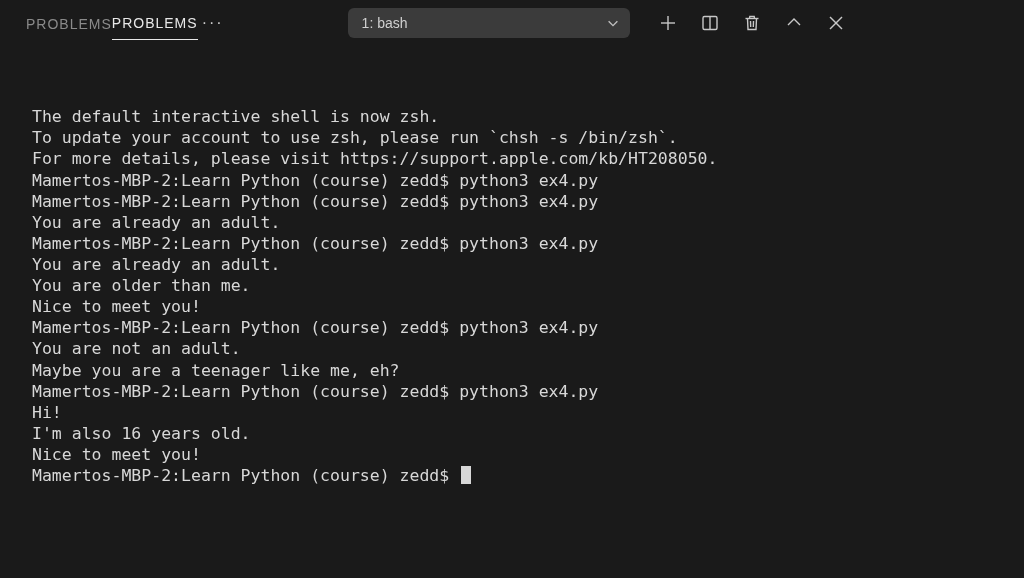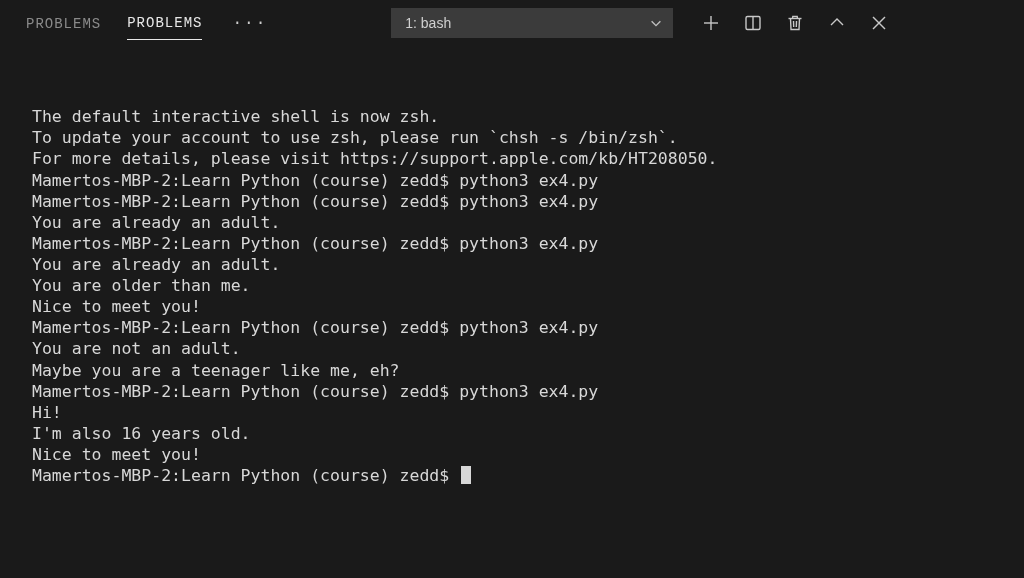--- a/index.html
+++ b/index.html
@@ -18,22 +18,21 @@
   .panel-header {
     display: flex;
     align-items: center;
     height: 46px;
     padding: 0 18px 0 26px;
     border-bottom: 1px solid transparent;
   }
   .tabs {
     display: flex;
     align-items: center;
-    gap: 26px;
-    font-family: Liberation Mono, monospace;
+    font-family: Liberation Sans, sans-serif;
     font-size: 14px;
     letter-spacing: 1px;
   }
   .tab {
     color: #8a8a8a;
     padding: 10px 0 8px 0;
     cursor: pointer;
   }
   .tab.active {
     color: #e8e8e8;
@@ -46,21 +45,21 @@
     padding: 0 4px;
     letter-spacing: 2px;
   }
   .spacer-left {
     flex: 0 0 120px;
   }
   .shell-select {
     display: flex;
     align-items: center;
     background: #3b3b3b;
-    border-radius: 0;
+    border-radius: 6px;
     height: 30px;
     padding: 0 10px 0 14px;
     min-width: 282px;
     justify-content: space-between;
     cursor: pointer;
     font-family: -apple-system, "Segoe UI", sans-serif;
     font-size: 14px;
     color: #d0d0d0;
   }
   .chevron-down {

